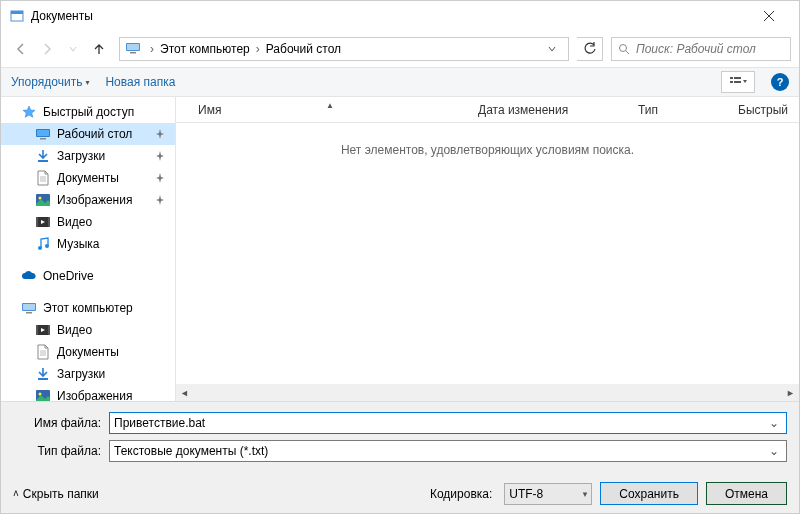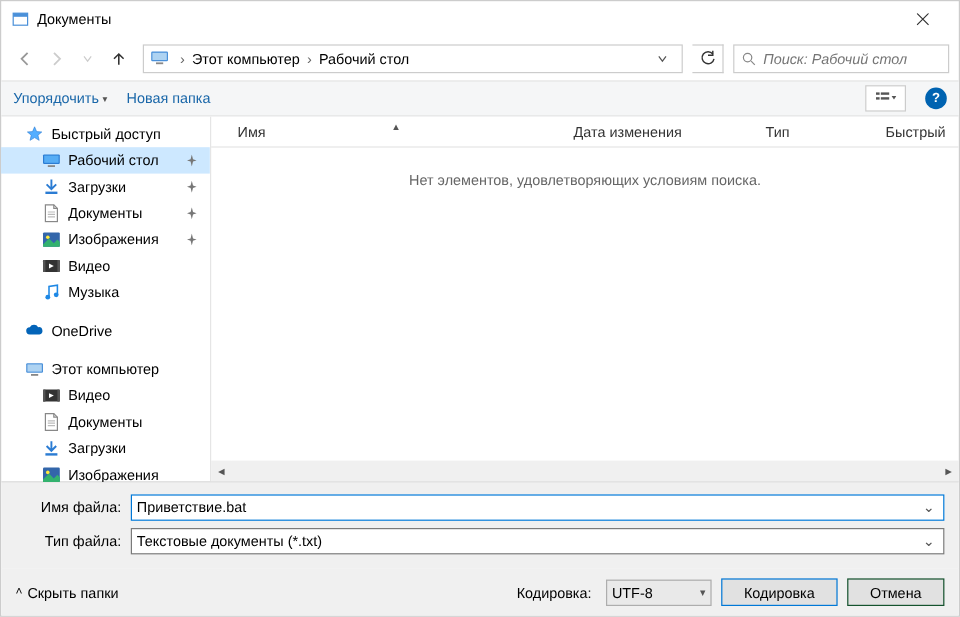--- a/index.html
+++ b/index.html
@@ -361,15 +361,15 @@
   <div class="hide-link">
     <span style="font-size:10px;">˄</span>
     <span>Скрыть папки</span>
   </div>
   <div class="filler"></div>
   <label class="enc">Кодировка:</label>
   <div class="enc-select">
     <span>UTF-8</span>
     <span class="dd">▾</span>
   </div>
-  <button class="primary">Кодировка</button>
+  <button class="primary">Сохранить</button>
   <button>Отмена</button>
 </div>
 
 </body></html>

